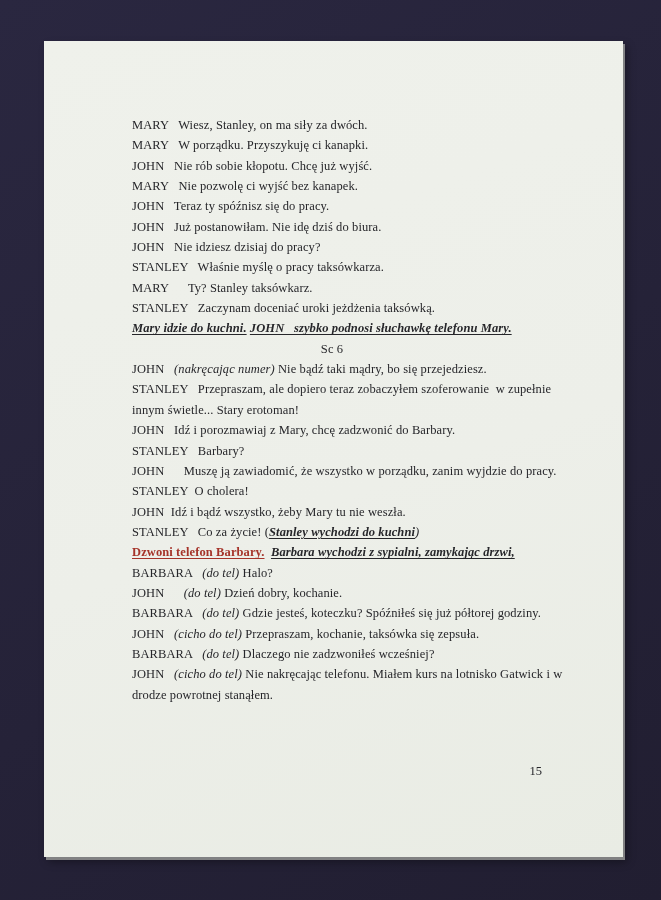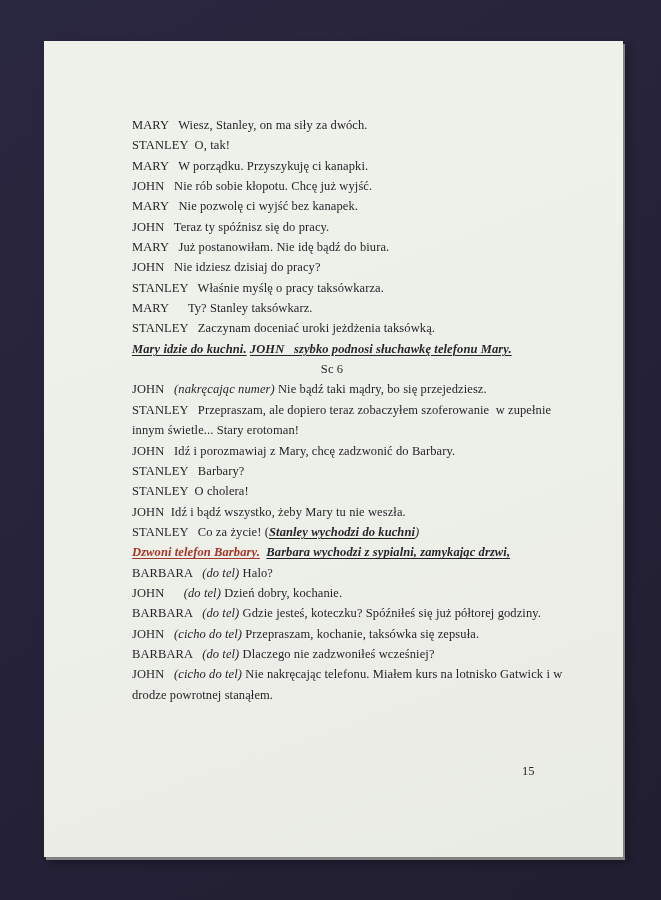--- a/index.html
+++ b/index.html
@@ -49,61 +49,60 @@
   .s-biu {
     font-weight: bold;
     font-style: italic;
     text-decoration: underline;
     text-underline-offset: 2px;
     text-decoration-thickness: 1.3px;
     margin-top: 27px;
   }
   .s-red {
     font-weight: bold;
-    font-style: italic;
     text-decoration: underline;
     text-underline-offset: 2px;
     text-decoration-thickness: 1.3px;
     color: #a5342a;
   }
   .page-number {
     position: absolute;
     left: 478px;
     top: 723px;
     width: 20px;
-    text-align: left;
+    text-align: right;
     font-size: 12.5px;
     color: #26262a;
   }
 </style>
 </head>
 <body>
 
 <div class="desk"></div>
 
 <div class="page">
   <div class="script-text">
       <div class="line"><span class="s-plain">MARY   Wiesz, Stanley, on ma siły za dwóch.</span></div>
-      <div class="line"><span class="s-plain">STANLEY  O, tak!</span></div>
       <div class="line"><span class="s-plain">MARY   W porządku. Przyszykuję ci kanapki.</span></div>
       <div class="line"><span class="s-plain">JOHN   Nie rób sobie kłopotu. Chcę już wyjść.</span></div>
       <div class="line"><span class="s-plain">MARY   Nie pozwolę ci wyjść bez kanapek.</span></div>
       <div class="line"><span class="s-plain">JOHN   Teraz ty spóźnisz się do pracy.</span></div>
-      <div class="line"><span class="s-plain">MARY   Już postanowiłam. Nie idę bądź do biura.</span></div>
+      <div class="line"><span class="s-plain">JOHN   Już postanowiłam. Nie idę dziś do biura.</span></div>
       <div class="line"><span class="s-plain">JOHN   Nie idziesz dzisiaj do pracy?</span></div>
       <div class="line"><span class="s-plain">STANLEY   Właśnie myślę o pracy taksówkarza.</span></div>
       <div class="line"><span class="s-plain">MARY      Ty? Stanley taksówkarz.</span></div>
       <div class="line"><span class="s-plain">STANLEY   Zaczynam doceniać uroki jeżdżenia taksówką.</span></div>
       <div class="line"><span class="s-biu">Mary idzie do kuchni.</span><span class="s-plain"> </span><span class="s-biu">JOHN   szybko podnosi słuchawkę telefonu Mary.</span></div>
       <div class="line right"><span class="s-plain">Sc 6</span></div>
       <div class="line"><span class="s-plain">JOHN   </span><span class="s-italic">(nakręcając numer)</span><span class="s-plain"> Nie bądź taki mądry, bo się przejedziesz.</span></div>
       <div class="line"><span class="s-plain">STANLEY   Przepraszam, ale dopiero teraz zobaczyłem szoferowanie  w zupełnie</span></div>
       <div class="line"><span class="s-plain">innym świetle... Stary erotoman!</span></div>
       <div class="line"><span class="s-plain">JOHN   Idź i porozmawiaj z Mary, chcę zadzwonić do Barbary.</span></div>
       <div class="line"><span class="s-plain">STANLEY   Barbary?</span></div>
+      <div class="line"><span class="s-plain">JOHN      Muszę ją zawiadomić, że wszystko w porządku, zanim wyjdzie do pracy.</span></div>
       <div class="line"><span class="s-plain">STANLEY  O cholera!</span></div>
       <div class="line"><span class="s-plain">JOHN  Idź i bądź wszystko, żeby Mary tu nie weszła.</span></div>
       <div class="line"><span class="s-plain">STANLEY   Co za życie! (</span><span class="s-biu">Stanley wychodzi do kuchni</span><span class="s-italic">)</span></div>
       <div class="line"><span class="s-red">Dzwoni telefon Barbary.</span><span class="s-plain">  </span><span class="s-biu">Barbara wychodzi z sypialni, zamykając drzwi,</span></div>
       <div class="line"><span class="s-plain">BARBARA   </span><span class="s-italic">(do tel)</span><span class="s-plain"> Halo?</span></div>
       <div class="line"><span class="s-plain">JOHN      </span><span class="s-italic">(do tel)</span><span class="s-plain"> Dzień dobry, kochanie.</span></div>
       <div class="line"><span class="s-plain">BARBARA   </span><span class="s-italic">(do tel)</span><span class="s-plain"> Gdzie jesteś, koteczku? Spóźniłeś się już półtorej godziny.</span></div>
       <div class="line"><span class="s-plain">JOHN   </span><span class="s-italic">(cicho do tel)</span><span class="s-plain"> Przepraszam, kochanie, taksówka się zepsuła.</span></div>
       <div class="line"><span class="s-plain">BARBARA   </span><span class="s-italic">(do tel)</span><span class="s-plain"> Dlaczego nie zadzwoniłeś wcześniej?</span></div>
       <div class="line"><span class="s-plain">JOHN   </span><span class="s-italic">(cicho do tel)</span><span class="s-plain"> Nie nakręcając telefonu. Miałem kurs na lotnisko Gatwick i w</span></div>

